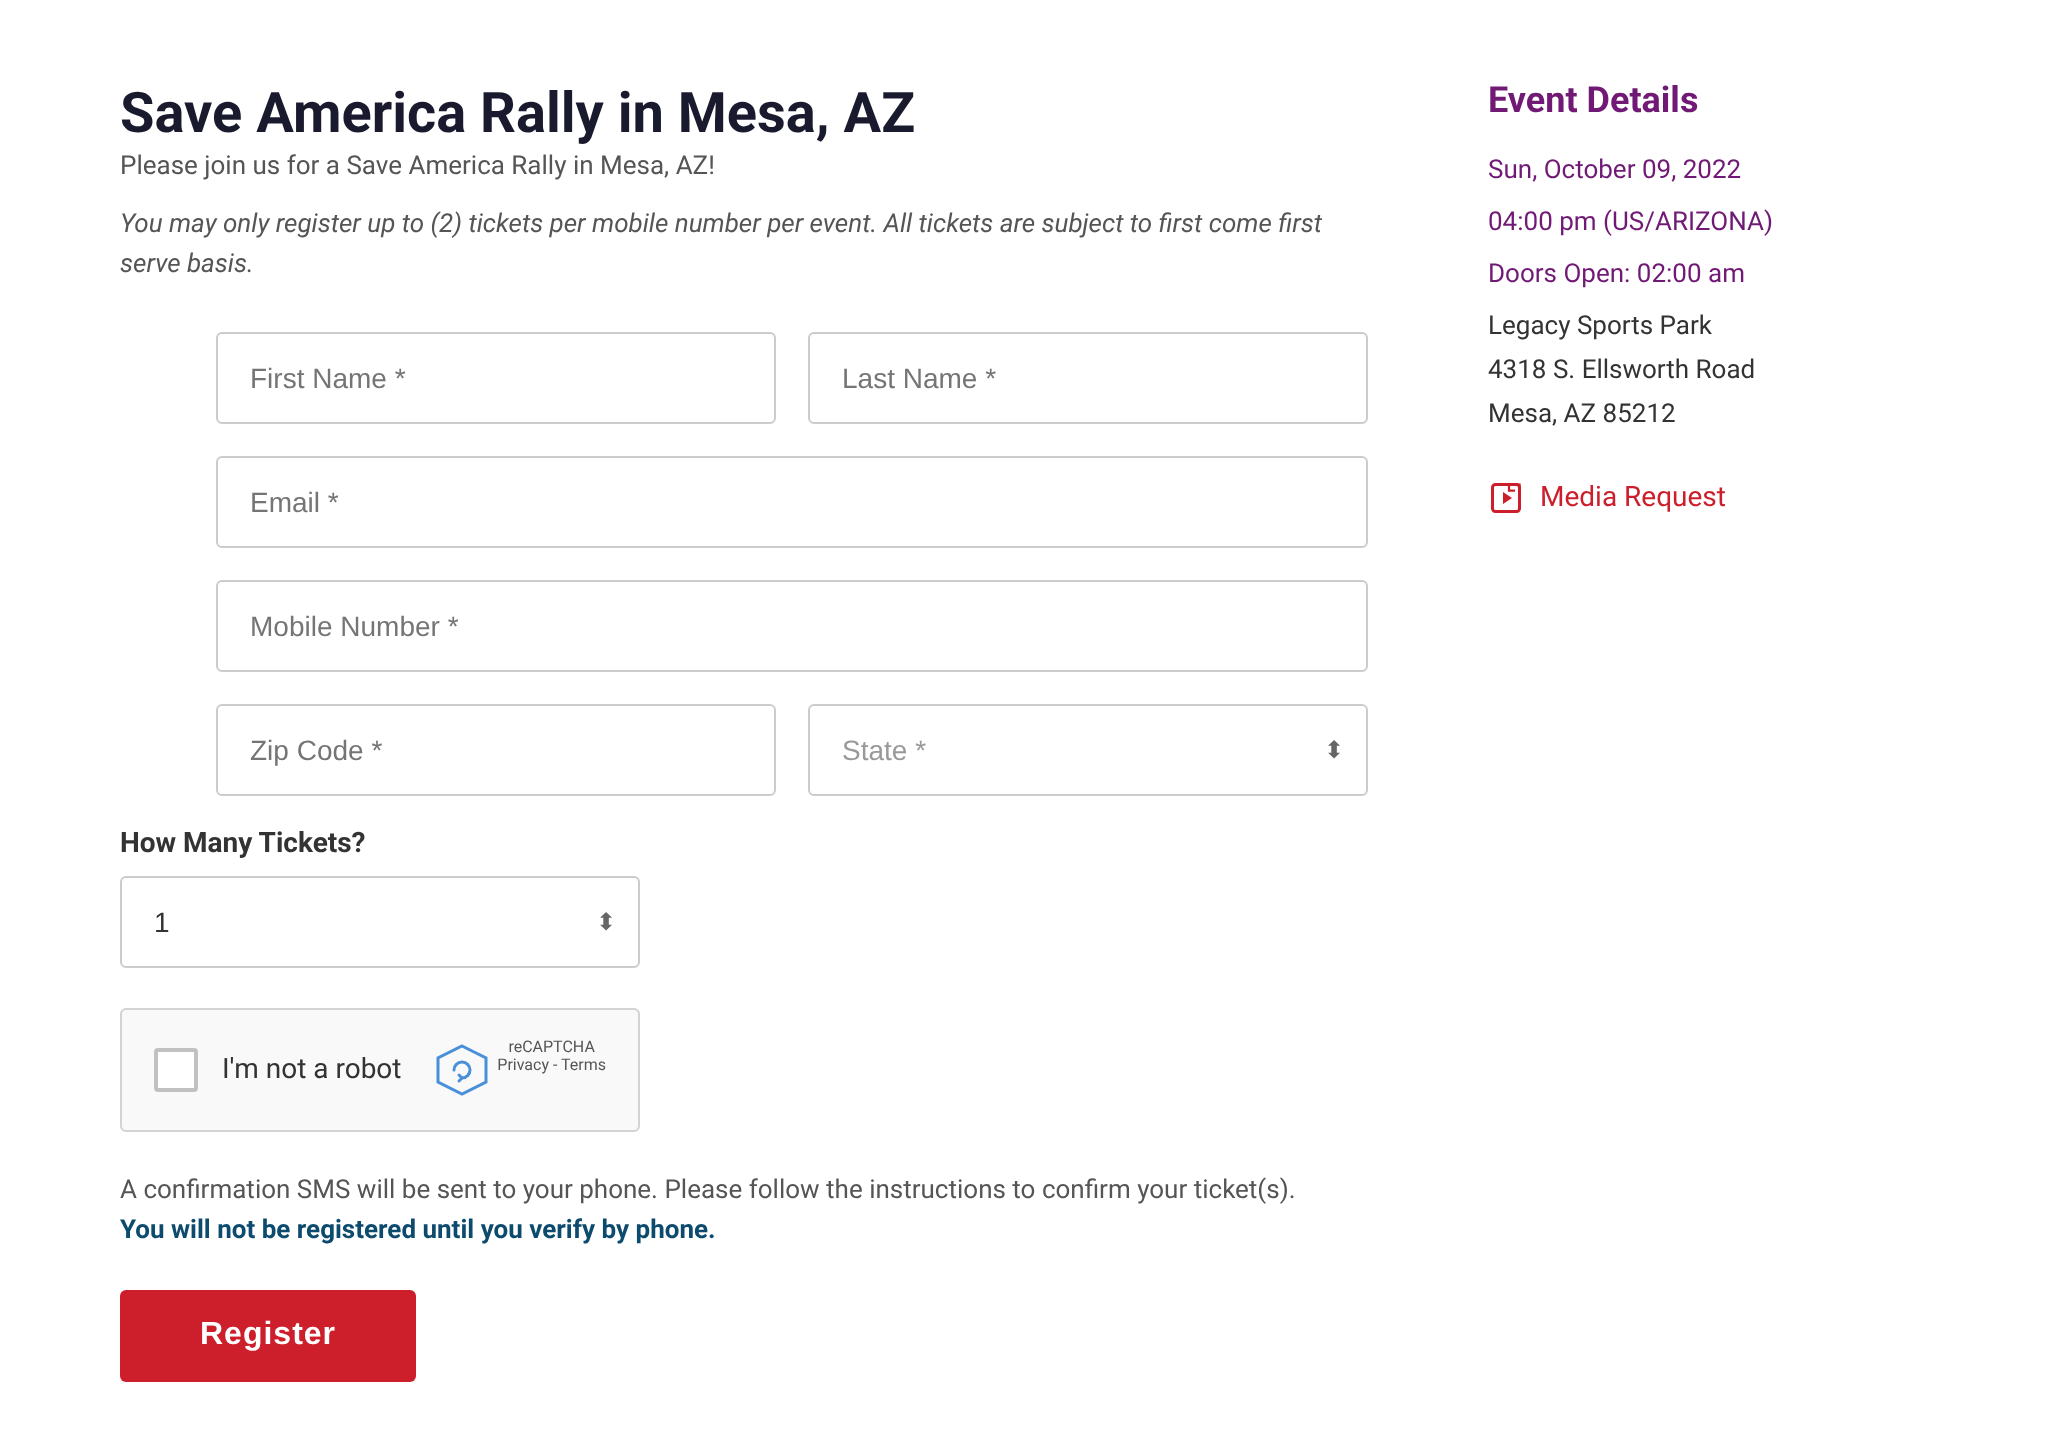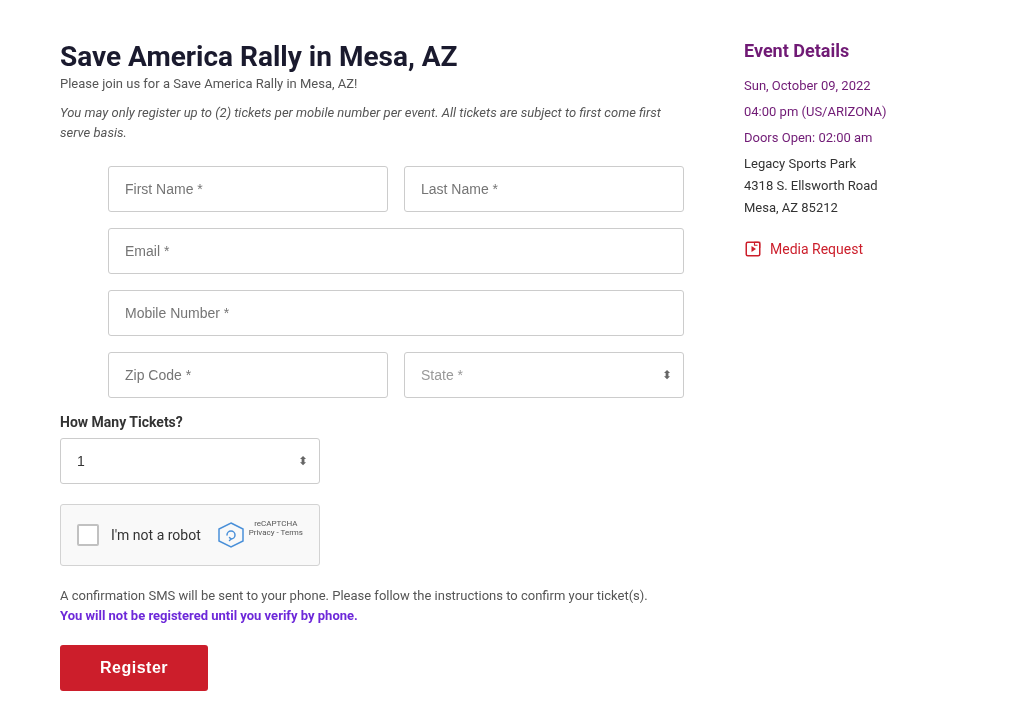--- a/index.html
+++ b/index.html
@@ -151,21 +151,21 @@
       text-align: center;
     }
     .confirmation-text {
       font-size: 13px;
       color: #555;
       line-height: 1.5;
       margin-bottom: 20px;
       max-width: 600px;
     }
     .confirmation-text strong {
-      color: #6d28d9;
+      color: #0c4a6e;
     }
     .register-btn {
       background: #cc1e2b;
       color: #fff;
       border: none;
       padding: 14px 40px;
       font-size: 16px;
       font-weight: 700;
       border-radius: 3px;
       cursor: pointer;

